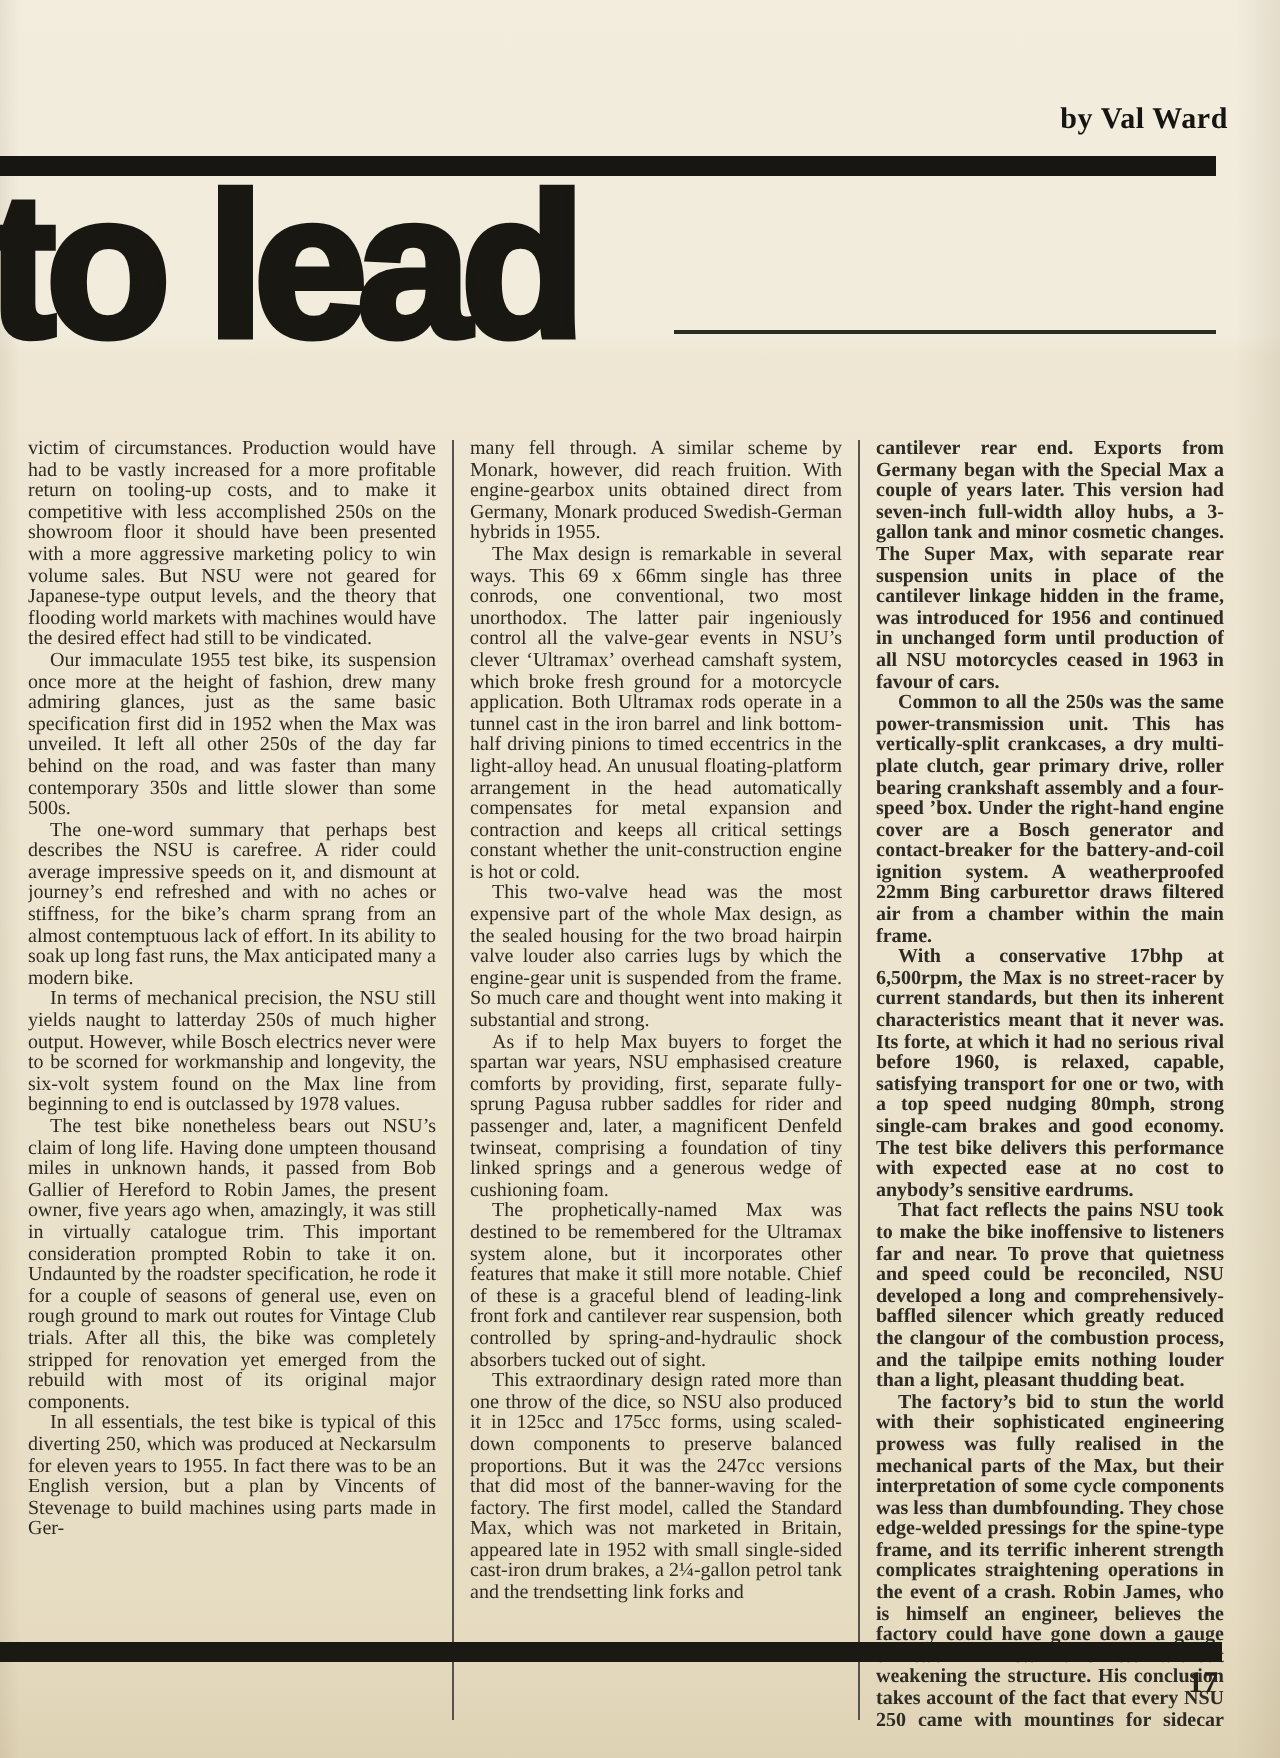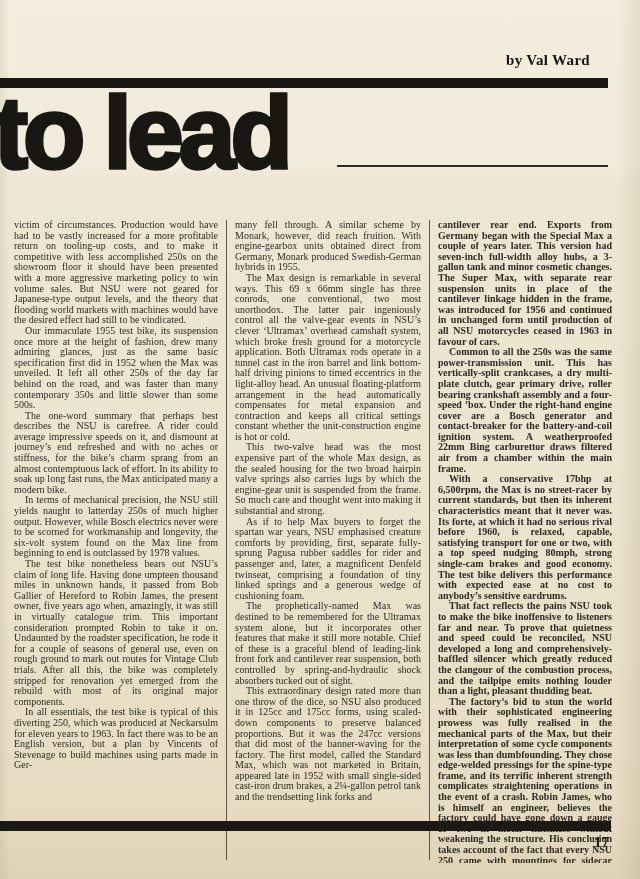--- a/index.html
+++ b/index.html
@@ -13,21 +13,21 @@
   }
   
   .page-shade {
     position: absolute; inset: 0; pointer-events: none;
     background:
       linear-gradient(90deg, rgba(120,100,70,0.10) 0, rgba(120,100,70,0) 10px),
       linear-gradient(270deg, rgba(120,100,70,0.12) 0, rgba(120,100,70,0) 22px),
       linear-gradient(180deg, rgba(255,255,255,0.20) 148px, rgba(255,255,255,0.20) 168px, rgba(255,255,255,0) 178px);
   }
   .byline {
-    position: absolute; top: 52px; right: 50px;
+    position: absolute; top: 52px; right: 26px;
     font-weight: bold; font-size: 15px; color: #171512;
     letter-spacing: 0.3px;
   }
   .rule-top {
     position: absolute; top: 78px; left: 0;
     width: 608px; height: 10px; background: #171612;
   }
   .headline {
     position: absolute; top: 88px; left: -6px;
     font-family: "Liberation Sans", sans-serif;
@@ -85,27 +85,27 @@
 
 <div class="rule-headline"></div>
 
 <div class="columns">
   <div class="col col-1">
       <p class="para">victim of circumstances. Production would have had to be vastly increased for a more profitable return on tooling-up costs, and to make it competitive with less accomplished 250s on the showroom floor it should have been presented with a more aggressive marketing policy to win volume sales. But NSU were not geared for Japanese-type output levels, and the theory that flooding world markets with machines would have the desired effect had still to be vindicated.</p>
       <p class="para indent">Our immaculate 1955 test bike, its suspension once more at the height of fashion, drew many admiring glances, just as the same basic specification first did in 1952 when the Max was unveiled. It left all other 250s of the day far behind on the road, and was faster than many contemporary 350s and little slower than some 500s.</p>
       <p class="para indent">The one-word summary that perhaps best describes the NSU is carefree. A rider could average impressive speeds on it, and dismount at journey’s end refreshed and with no aches or stiffness, for the bike’s charm sprang from an almost contemptuous lack of effort. In its ability to soak up long fast runs, the Max anticipated many a modern bike.</p>
       <p class="para indent">In terms of mechanical precision, the NSU still yields naught to latterday 250s of much higher output. However, while Bosch electrics never were to be scorned for workmanship and longevity, the six-volt system found on the Max line from beginning to end is outclassed by 1978 values.</p>
       <p class="para indent">The test bike nonetheless bears out NSU’s claim of long life. Having done umpteen thousand miles in unknown hands, it passed from Bob Gallier of Hereford to Robin James, the present owner, five years ago when, amazingly, it was still in virtually catalogue trim. This important consideration prompted Robin to take it on. Undaunted by the roadster specification, he rode it for a couple of seasons of general use, even on rough ground to mark out routes for Vintage Club trials. After all this, the bike was completely stripped for renovation yet emerged from the rebuild with most of its original major components.</p>
-      <p class="para indent">In all essentials, the test bike is typical of this diverting 250, which was produced at Neckarsulm for eleven years to 1963. In fact there was to be an English version, but a plan by Vincents of Stevenage to build machines using parts made in Ger-</p>
+      <p class="para indent">In all essentials, the test bike is typical of this diverting 250, which was produced at Neckarsulm for eleven years to 1955. In fact there was to be an English version, but a plan by Vincents of Stevenage to build machines using parts made in Ger-</p>
     </div>
   <div class="divider"></div>
   <div class="col col-2">
       <p class="para">many fell through. A similar scheme by Monark, however, did reach fruition. With engine-gearbox units obtained direct from Germany, Monark produced Swedish-German hybrids in 1955.</p>
       <p class="para indent">The Max design is remarkable in several ways. This 69 x 66mm single has three conrods, one conventional, two most unorthodox. The latter pair ingeniously control all the valve-gear events in NSU’s clever ‘Ultramax’ overhead camshaft system, which broke fresh ground for a motorcycle application. Both Ultramax rods operate in a tunnel cast in the iron barrel and link bottom-half driving pinions to timed eccentrics in the light-alloy head. An unusual floating-platform arrangement in the head automatically compensates for metal expansion and contraction and keeps all critical settings constant whether the unit-construction engine is hot or cold.</p>
-      <p class="para indent">This two-valve head was the most expensive part of the whole Max design, as the sealed housing for the two broad hairpin valve springs also carries lugs by which the engine-gear unit is suspended from the frame. So much care and thought went into making it substantial and strong.</p>
+      <p class="para indent">This two-valve head was the most expensive part of the whole Max design, as the sealed housing for the two broad hairpin valve louder also carries lugs by which the engine-gear unit is suspended from the frame. So much care and thought went into making it substantial and strong.</p>
       <p class="para indent">As if to help Max buyers to forget the spartan war years, NSU emphasised creature comforts by providing, first, separate fully-sprung Pagusa rubber saddles for rider and passenger and, later, a magnificent Denfeld twinseat, comprising a foundation of tiny linked springs and a generous wedge of cushioning foam.</p>
       <p class="para indent">The prophetically-named Max was destined to be remembered for the Ultramax system alone, but it incorporates other features that make it still more notable. Chief of these is a graceful blend of leading-link front fork and cantilever rear suspension, both controlled by spring-and-hydraulic shock absorbers tucked out of sight.</p>
       <p class="para indent">This extraordinary design rated more than one throw of the dice, so NSU also produced it in 125cc and 175cc forms, using scaled-down components to preserve balanced proportions. But it was the 247cc versions that did most of the banner-waving for the factory. The first model, called the Standard Max, which was not marketed in Britain, appeared late in 1952 with small single-sided cast-iron drum brakes, a 2¼-gallon petrol tank and the trendsetting link forks and</p>
     </div>
   <div class="divider"></div>
   <div class="col col-3">
       <p class="para">cantilever rear end. Exports from Germany began with the Special Max a couple of years later. This version had seven-inch full-width alloy hubs, a 3-gallon tank and minor cosmetic changes. The Super Max, with separate rear suspension units in place of the cantilever linkage hidden in the frame, was introduced for 1956 and continued in unchanged form until production of all NSU motorcycles ceased in 1963 in favour of cars.</p>
       <p class="para indent">Common to all the 250s was the same power-transmission unit. This has vertically-split crankcases, a dry multi-plate clutch, gear primary drive, roller bearing crankshaft assembly and a four-speed ’box. Under the right-hand engine cover are a Bosch generator and contact-breaker for the battery-and-coil ignition system. A weatherproofed 22mm Bing carburettor draws filtered air from a chamber within the main frame.</p>
       <p class="para indent">With a conservative 17bhp at 6,500rpm, the Max is no street-racer by current standards, but then its inherent characteristics meant that it never was. Its forte, at which it had no serious rival before 1960, is relaxed, capable, satisfying transport for one or two, with a top speed nudging 80mph, strong single-cam brakes and good economy. The test bike delivers this performance with expected ease at no cost to anybody’s sensitive eardrums.</p>
       <p class="para indent">That fact reflects the pains NSU took to make the bike inoffensive to listeners far and near. To prove that quietness and speed could be reconciled, NSU developed a long and comprehensively-baffled silencer which greatly reduced the clangour of the combustion process, and the tailpipe emits nothing louder than a light, pleasant thudding beat.</p>

